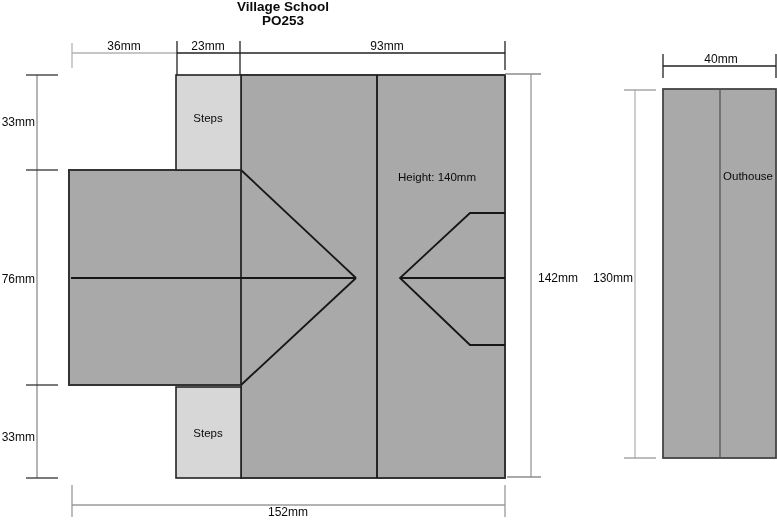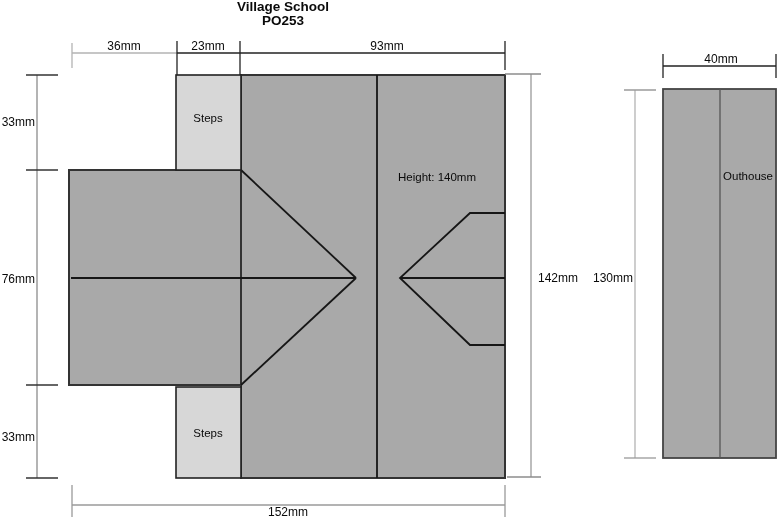--- a/index.html
+++ b/index.html
@@ -3,21 +3,20 @@
 <meta charset="utf-8">
 <style>
   html, body { margin: 0; padding: 0; background: #ffffff; }
   .canvas {
     position: relative;
     width: 777px;
     height: 520px;
     background: #ffffff;
     overflow: hidden;
     font-family: "Liberation Sans", sans-serif;
-    border-radius: 16px;
   }
   svg text {
     font-family: "Liberation Sans", sans-serif;
     fill: #0a0a0a;
   }
   .title-text { font-size: 13.5px; font-weight: 700; }
   .dim-label  { font-size: 12px; font-weight: 400; }
   .zone-label { font-size: 11.5px; font-weight: 400; }
 </style>
 </head>

